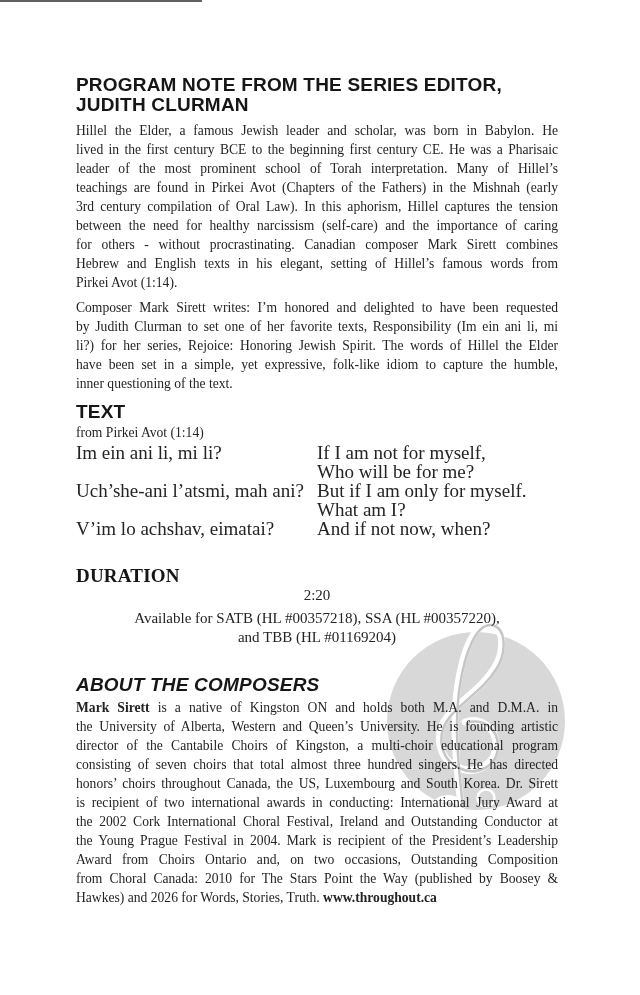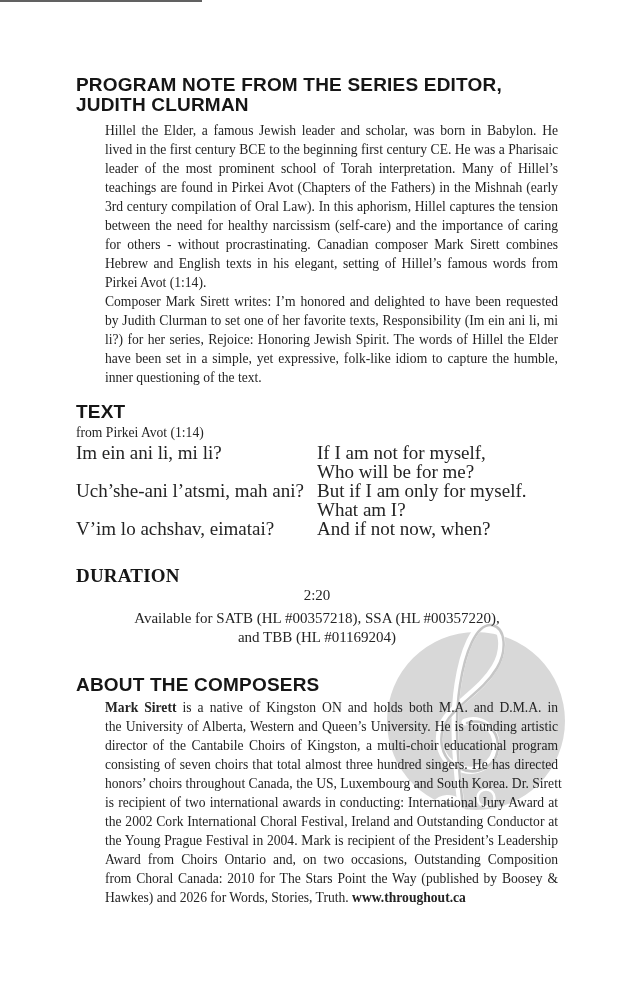--- a/index.html
+++ b/index.html
@@ -8,21 +8,21 @@
     font-family:"Liberation Serif", serif;color:#222222;overflow:hidden;
   }
   .abs{position:absolute;}
   .content{left:76px;width:482px;}
   .heading{
     font-family:"Liberation Sans", sans-serif;font-weight:bold;
     font-size:19px;line-height:19.5px;text-align:left;color:#161616;
     letter-spacing:0.2px;white-space:pre-line;
   }
   .bodyblock{font-size:13.6px;line-height:19px;color:#242424;z-index:2;}
-  .tline{height:19px;white-space:nowrap;margin-left:29px;}
+  .tline{height:19px;white-space:nowrap;}
   .tline.just{text-align:justify;text-align-last:justify;}
   .b{font-weight:bold;}
   .i{}
   .centerline{text-align:center;font-size:15px;line-height:19px;color:#242424;}
   .trow{height:19px;white-space:nowrap;font-size:19px;color:#242424;}
   .trow .lcell{display:inline-block;width:241px;vertical-align:top;}
   .trow .rcell{display:inline-block;vertical-align:top;}
   .scanline{left:0;top:0;width:202px;height:2px;background:#454545;opacity:0.85;}
   .wm{left:0;top:0;z-index:0;pointer-events:none;}
   .layer{z-index:2;}
@@ -50,21 +50,21 @@
     <div class="tline just">lived in the first century BCE to the beginning first century CE. He was a Pharisaic</div>
     <div class="tline just">leader of the most prominent school of Torah interpretation.  Many of Hillel’s</div>
     <div class="tline just">teachings are found in Pirkei Avot (Chapters of the Fathers) in the Mishnah (early</div>
     <div class="tline just">3rd century compilation of Oral Law). In this aphorism, Hillel captures the tension</div>
     <div class="tline just">between the need for healthy narcissism (self-care) and the importance of caring</div>
     <div class="tline just">for others - without procrastinating.  Canadian composer Mark Sirett combines</div>
     <div class="tline just">Hebrew and English texts in his elegant, setting of Hillel’s famous words from</div>
     <div class="tline">Pirkei Avot (1:14).</div>
   </div>
 
-<div class="abs content bodyblock layer" style="top:292px;">
+<div class="abs content bodyblock layer" style="top:298px;">
     <div class="tline just">Composer Mark Sirett writes: I’m honored and delighted to have been requested</div>
     <div class="tline just"><span>by Judith Clurman to set one of her favorite texts, Responsibility (</span><span class="i">Im ein ani li, mi</span></div>
     <div class="tline just"><span class="i">li?</span><span>) for her series, Rejoice: Honoring Jewish Spirit.  The words of Hillel the Elder</span></div>
     <div class="tline just">have been set in a simple, yet expressive, folk-like idiom to capture the humble,</div>
     <div class="tline">inner questioning of the text.</div>
   </div>
 
 <div class="abs content heading layer" style="top:402px;">TEXT</div>
 
 <div class="abs content bodyblock layer" style="top:423px;">from Pirkei Avot (1:14)</div>
@@ -78,21 +78,21 @@
   </div>
 
 <div class="abs content heading layer" style="top:566px;font-family:Liberation Serif, serif;">DURATION</div>
 
 <div class="abs content centerline layer" style="top:586px;">2:20</div>
 
 <div class="abs content centerline layer" style="top:609px;">Available for SATB (HL #00357218), SSA (HL #00357220),</div>
 
 <div class="abs content centerline layer" style="top:628px;">and TBB (HL #01169204)</div>
 
-<div class="abs content heading layer" style="top:675px;">ABOUT THE COMPOSERS</div>
+<div class="abs content heading layer" style="top:675px;font-style:italic;">ABOUT THE COMPOSERS</div>
 
 <div class="abs content bodyblock layer" style="top:698px;">
     <div class="tline just"><span class="b">Mark Sirett</span><span> is a native of Kingston ON and holds both M.A. and D.M.A. in</span></div>
     <div class="tline just">the University of Alberta, Western and Queen’s University.  He is founding artistic</div>
     <div class="tline just">director of the Cantabile Choirs of Kingston, a multi-choir educational program</div>
     <div class="tline just">consisting of seven choirs that total almost three hundred singers. He has directed</div>
     <div class="tline just">honors’ choirs throughout Canada, the US, Luxembourg and South Korea. Dr. Sirett</div>
     <div class="tline just">is recipient of two international awards in conducting: International Jury Award at</div>
     <div class="tline just">the 2002 Cork International Choral Festival, Ireland and Outstanding Conductor at</div>
     <div class="tline just">the Young Prague Festival in 2004. Mark is recipient of the President’s Leadership</div>

